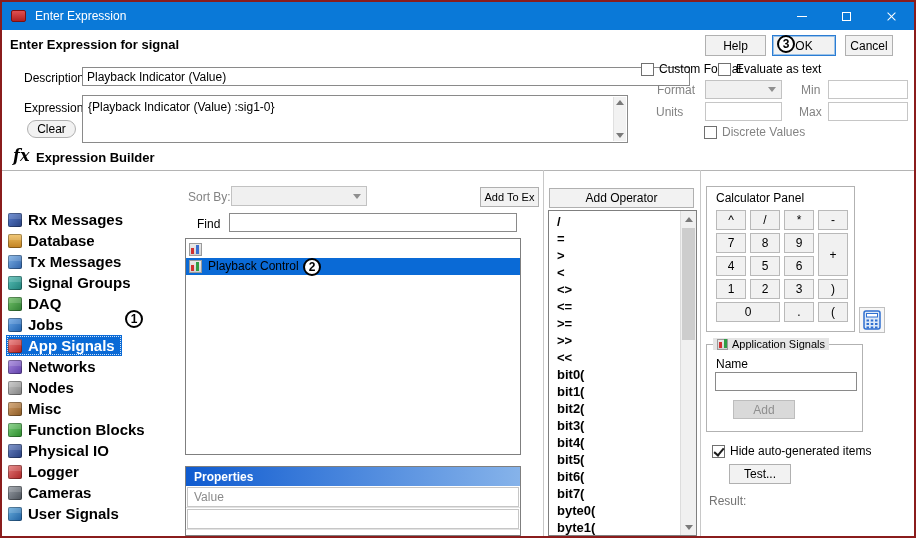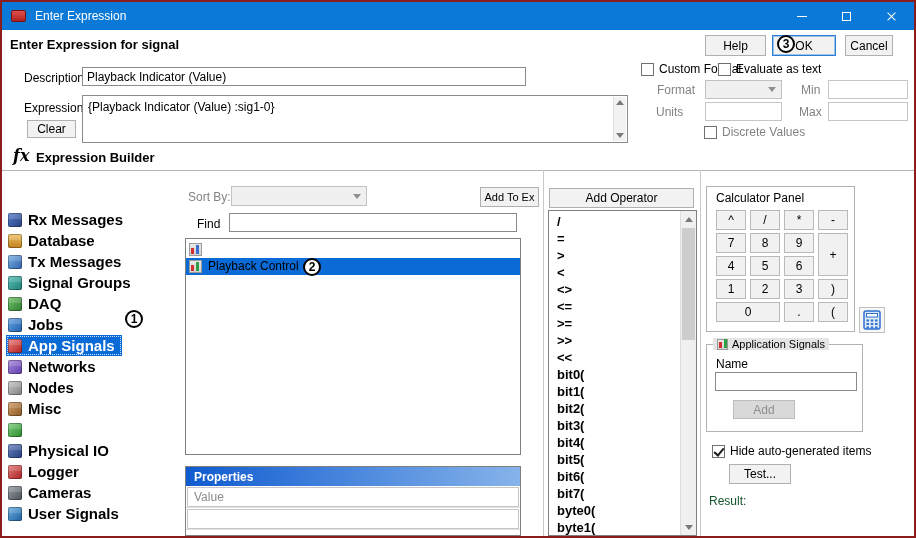--- a/index.html
+++ b/index.html
@@ -23,28 +23,28 @@
   .hdr-title{position:absolute;left:8px;top:7px;font-weight:bold;font-size:13px;}
   .btn{position:absolute;height:21px;background:#f2f2f2;border:1px solid #b0b0b0;font:12px "Liberation Sans",sans-serif;text-align:center;cursor:default;}
   .help-btn{left:703px;top:5px;width:61px;}
   .ok-btn{left:770px;top:5px;width:64px;border:1px solid #2b7cd3;box-shadow:inset 0 0 0 1px #9cc3e8;}
   .cancel-btn{left:843px;top:5px;width:48px;}
   .lbl{position:absolute;font-size:12px;white-space:nowrap;}
   .dis{color:#838383;}
   .tin{position:absolute;border:1px solid #8a8a8a;background:#fff;font:12px "Liberation Sans",sans-serif;padding:0 4px;outline:none;}
   .tin.light{border-color:#c6c6c6;}
   .desc-label{left:22px;top:41px;}
-  .desc-input{left:80px;top:37px;width:444px;height:19px;}
+  .desc-input{left:80px;top:37px;width:608px;height:19px;}
   .expr-label{left:22px;top:71px;}
   .expr-box{position:absolute;left:80px;top:65px;width:546px;height:48px;border:1px solid #8a8a8a;background:#fff;}
   .expr-text{position:absolute;left:5px;top:4px;font-size:12px;white-space:nowrap;}
   .expr-scroll{position:absolute;top:1px;right:1px;bottom:1px;width:13px;background:#f2f2f2;border-left:1px solid #e0e0e0;display:flex;flex-direction:column;justify-content:space-between;align-items:center;padding:3px 0;}
   .tri-up{width:0;height:0;border-left:4px solid transparent;border-right:4px solid transparent;border-bottom:5px solid #7a7a7a;}
   .tri-down{width:0;height:0;border-left:4px solid transparent;border-right:4px solid transparent;border-top:5px solid #7a7a7a;}
-  .clear-btn{left:25px;top:90px;width:49px;height:18px;}
+  .clear-btn{left:25px;top:90px;width:49px;height:18px;border-radius:9px;}
   
   .cbx{position:absolute;display:flex;align-items:center;gap:5px;cursor:default;}
   .cb-box{width:13px;height:13px;border:1px solid #707070;background:#fff;position:relative;flex:none;}
   .cb-box.checked::after{content:"";position:absolute;left:3px;top:0;width:4px;height:8px;border:solid #1c1c1c;border-width:0 2px 2px 0;transform:rotate(40deg);}
   .cb-custom{left:639px;top:32px;}
   .cb-eval{left:716px;top:32px;}
   .cb-discrete{left:702px;top:95px;}
   .cb-hide{left:710px;top:414px;}
   
   .combo{position:absolute;background:#f0f0f0;border:1px solid #c2c2c2;display:flex;align-items:center;cursor:default;}
@@ -125,21 +125,21 @@
   .calc-key.tall{grid-row:span 2;}
   .calc-key.wide{grid-column:span 2;}
   .calcicon-btn{position:absolute;left:857px;top:277px;width:26px;height:26px;border:1px solid #c0c0c0;background:#f7f7f7;display:flex;align-items:center;justify-content:center;cursor:default;}
   .appsig-group{left:704px;top:314px;width:157px;height:88px;}
   .appsig-legend{position:absolute;left:6px;top:-7px;background:#e5e5e5;padding:0 4px;display:flex;align-items:center;gap:4px;font-size:11px;white-space:nowrap;}
   .appsig-legend .sig-icon{width:11px;height:11px;margin:0;}
   .name-label{position:absolute;left:9px;top:12px;font-size:12px;}
   .name-input{position:absolute;left:8px;top:27px;width:142px;height:19px;border:1px solid #8a8a8a;background:#fff;font:12px "Liberation Sans",sans-serif;padding:0 4px;outline:none;}
   .add-btn{position:absolute;left:26px;top:55px;width:62px;height:19px;background:#d9d9d9;border:1px solid #bdbdbd;color:#8f8f8f;font:12px "Liberation Sans",sans-serif;text-align:center;cursor:default;}
   .test-btn{left:727px;top:434px;width:62px;height:20px;}
-  .result-label{left:707px;top:464px;color:#14532d;}
+  .result-label{left:707px;top:464px;color:#737373;}
   
   .ann{position:absolute;width:18px;height:18px;border:2px solid #000;border-radius:50%;background:#fff;display:flex;align-items:center;justify-content:center;font-weight:bold;font-size:12px;z-index:50;}
   .ann-1{left:123px;top:280px;}
   .ann-2{left:301px;top:228px;}
   .ann-3{left:775px;top:5px;}
 </style>
 </head>
 <body>
 
 <div class="window">
@@ -256,20 +256,21 @@
           <span class="sb-label">Nodes</span>
         </div>
 
         <div class="sb-item">
           <span class="sb-icon misc-icon"></span>
           <span class="sb-label">Misc</span>
         </div>
 
         <div class="sb-item">
           <span class="sb-icon function-blocks-icon"></span>
+          <span class="sb-label">Function Blocks</span>
         </div>
 
         <div class="sb-item">
           <span class="sb-icon physical-io-icon"></span>
           <span class="sb-label">Physical IO</span>
         </div>
 
         <div class="sb-item">
           <span class="sb-icon logger-icon"></span>
           <span class="sb-label">Logger</span>

